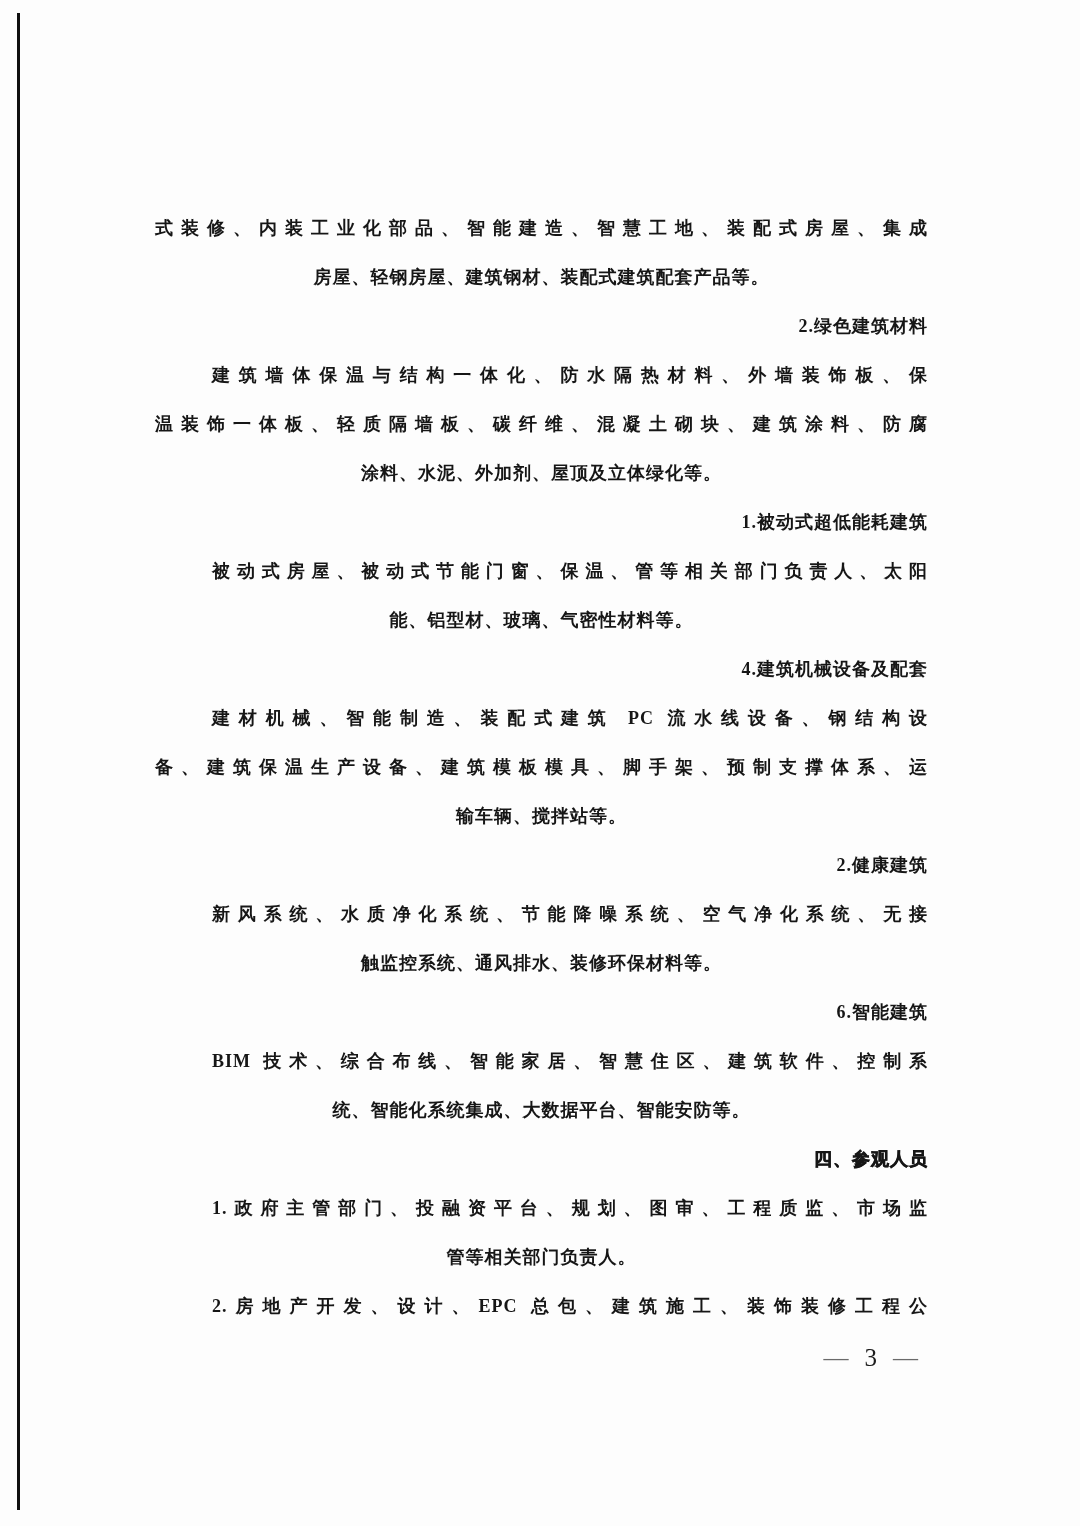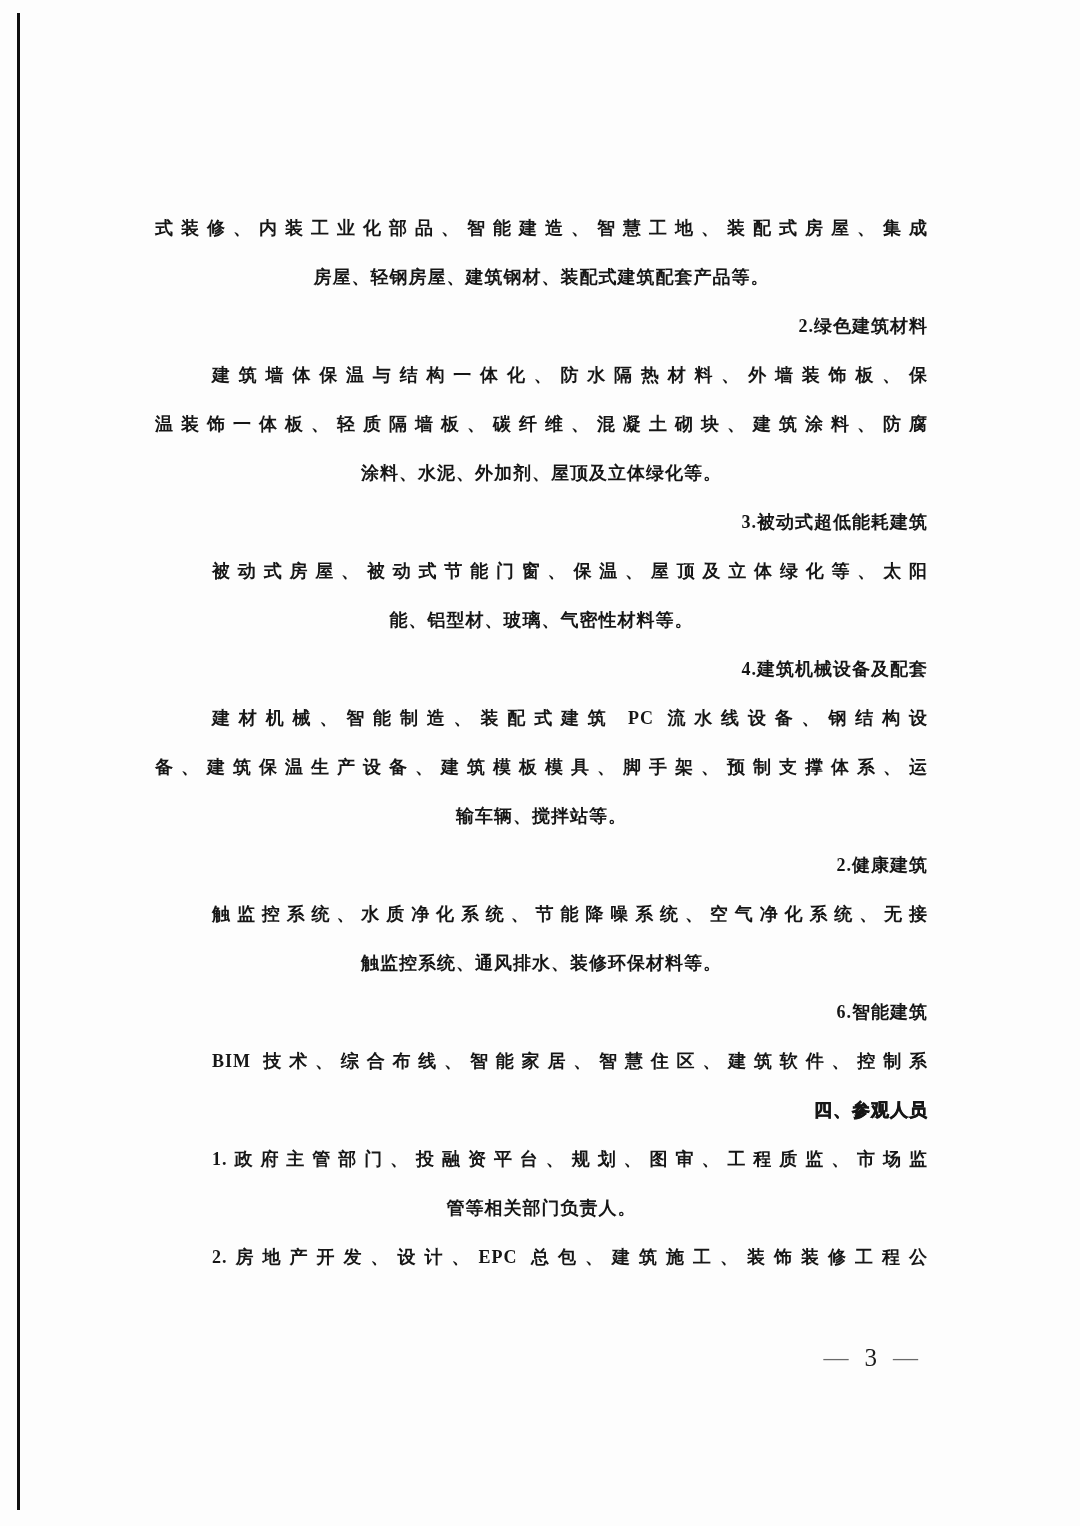--- a/index.html
+++ b/index.html
@@ -90,32 +90,33 @@
 
   <div class="left-rule"></div>
 
   <main class="text-block">
       <div class="line role-para-mid">式装修、内装工业化部品、智能建造、智慧工地、装配式房屋、集成</div>
       <div class="line role-para-end">房屋、轻钢房屋、建筑钢材、装配式建筑配套产品等。</div>
       <div class="line role-subhead">2.绿色建筑材料</div>
       <div class="line role-para-start">建筑墙体保温与结构一体化、防水隔热材料、外墙装饰板、保</div>
       <div class="line role-para-mid">温装饰一体板、轻质隔墙板、碳纤维、混凝土砌块、建筑涂料、防腐</div>
       <div class="line role-para-end">涂料、水泥、外加剂、屋顶及立体绿化等。</div>
-      <div class="line role-subhead">3.被动式超低能耗建筑</div>
-      <div class="line role-para-start">被动式房屋、被动式节能门窗、保温、屋顶及立体绿化等、太阳</div>
+      <div class="line role-subhead">1.被动式超低能耗建筑</div>
+      <div class="line role-para-start">被动式房屋、被动式节能门窗、保温、管等相关部门负责人、太阳</div>
       <div class="line role-para-end">能、铝型材、玻璃、气密性材料等。</div>
       <div class="line role-subhead">4.建筑机械设备及配套</div>
       <div class="line role-para-start">建材机械、智能制造、装配式建筑 PC 流水线设备、钢结构设</div>
       <div class="line role-para-mid">备、建筑保温生产设备、建筑模板模具、脚手架、预制支撑体系、运</div>
       <div class="line role-para-end">输车辆、搅拌站等。</div>
       <div class="line role-subhead">2.健康建筑</div>
-      <div class="line role-para-start">触监控系统、水质净化系统、节能降噪系统、空气净化系统、无接</div>
+      <div class="line role-para-start">新风系统、水质净化系统、节能降噪系统、空气净化系统、无接</div>
       <div class="line role-para-end">触监控系统、通风排水、装修环保材料等。</div>
       <div class="line role-subhead">6.智能建筑</div>
       <div class="line role-para-start">BIM 技术、综合布线、智能家居、智慧住区、建筑软件、控制系</div>
+      <div class="line role-para-end">统、智能化系统集成、大数据平台、智能安防等。</div>
       <div class="line role-section-head">四、参观人员</div>
       <div class="line role-para-start">1.政府主管部门、投融资平台、规划、图审、工程质监、市场监</div>
       <div class="line role-para-end">管等相关部门负责人。</div>
       <div class="line role-para-start">2.房地产开发、设计、EPC 总包、建筑施工、装饰装修工程公</div>
     </main>
 
   <div class="footer">
     <span class="dash">—</span>
     <span class="num">3</span>
     <span class="dash">—</span>

